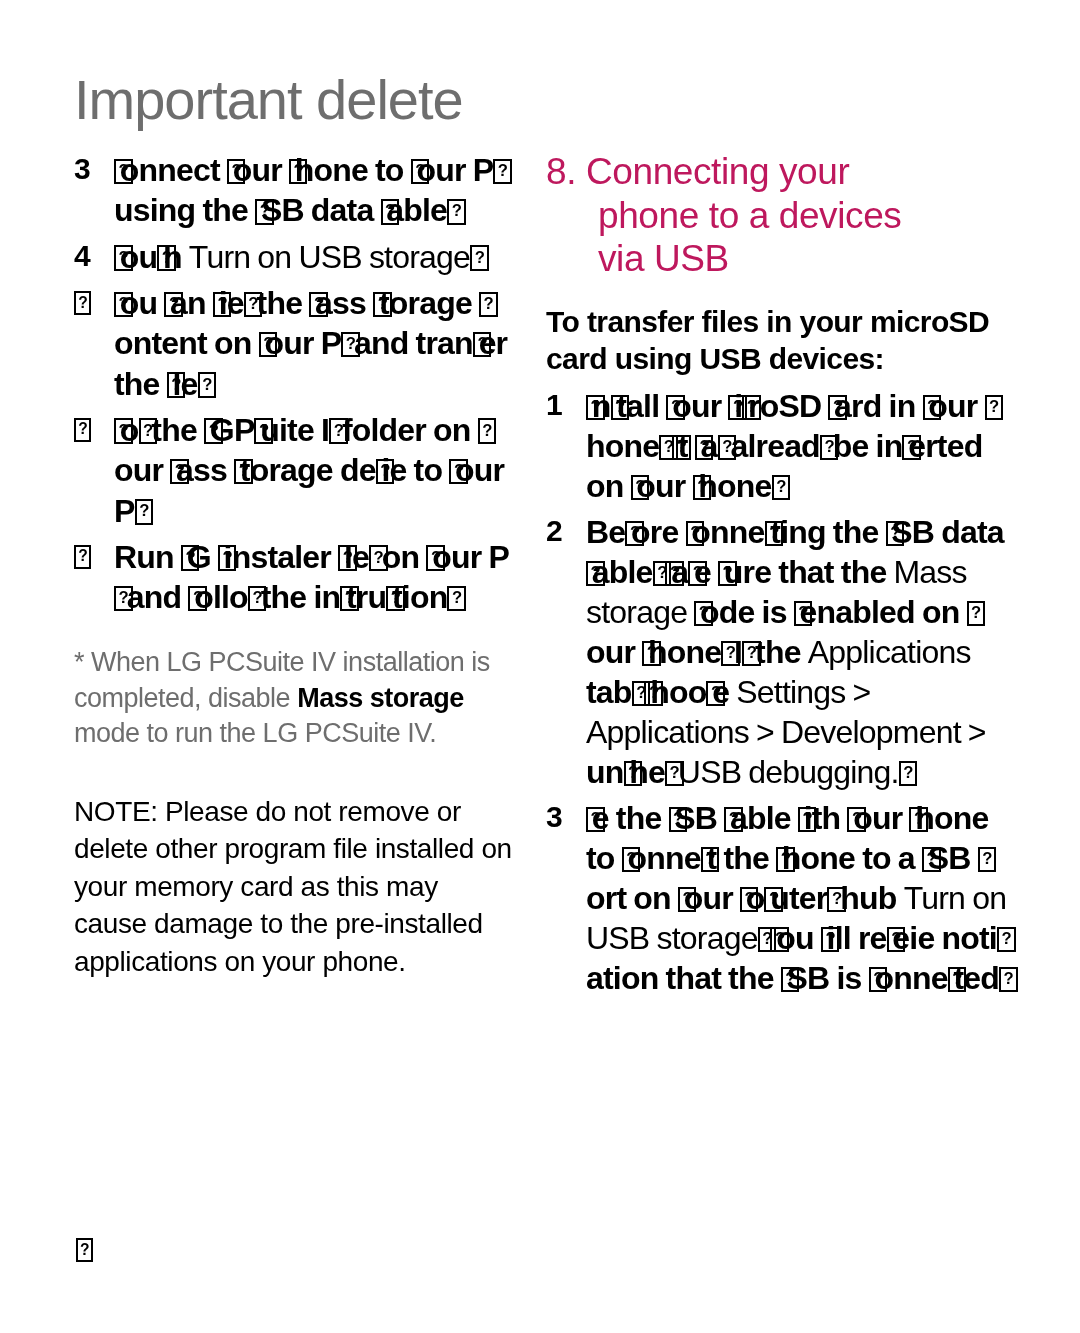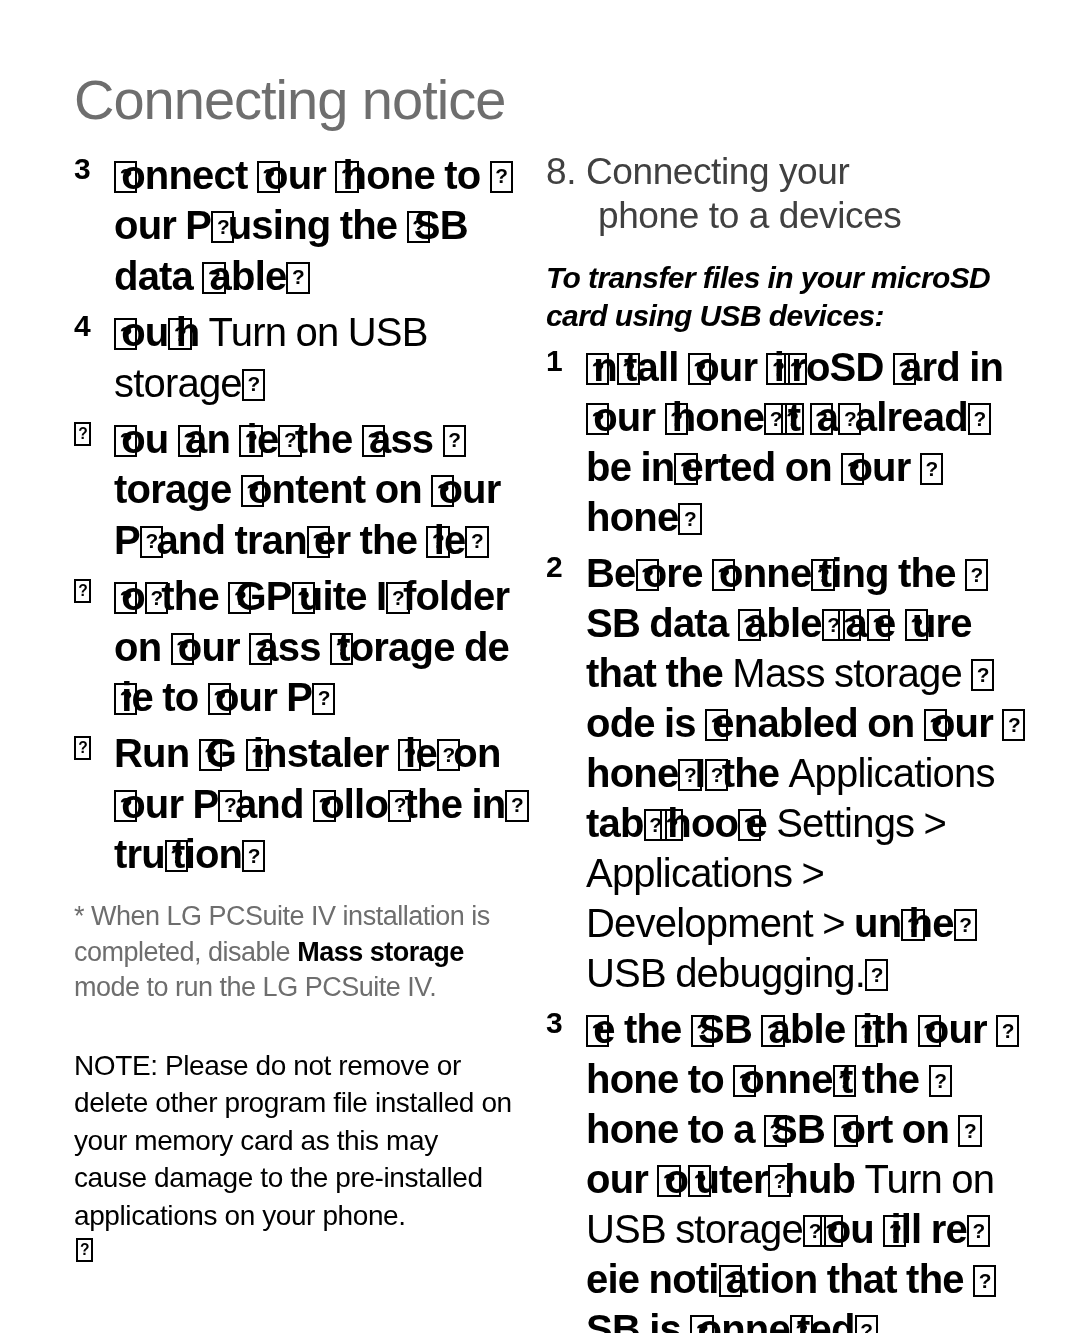--- a/index.html
+++ b/index.html
@@ -39,79 +39,78 @@
   
   .col {
     position: absolute;
     top: 150px;
   }
   .col-left  { left: 74px;  width: 440px; }
   .col-right { left: 546px; width: 470px; }
 
   
   .section-heading {
-    color: #404040;
+    color: #be185d;
     font-size: 37px;
     font-weight: 400;
     line-height: 1.18;
     letter-spacing: -0.4px;
     margin: 0 0 22px 0;
   }
   .section-heading .num { }
   .section-heading .wrap-indent {
     display: block;
     padding-left: 52px;
   }
 
   
   .lead {
     font-size: 30px;
     font-weight: bold;
     line-height: 1.25;
     letter-spacing: -0.6px;
     margin: 0 0 8px 0;
-    font-style: italic;
   }
 
   
   .list { margin: 0; padding: 0; }
 
   .item {
     display: flex;
     align-items: flex-start;
     margin-bottom: 6px;
   }
   .item .marker {
     flex: 0 0 auto;
     width: 40px;
     font-size: 30px;
     font-weight: bold;
     line-height: 1.25;
     letter-spacing: -0.6px;
   }
   .item .body {
     flex: 1 1 auto;
-    font-size: 40px;
+    font-size: 32px;
     font-weight: bold;
     line-height: 1.25;
     letter-spacing: -0.8px;
     word-spacing: -1px;
   }
 
   
   .col-left .item .body { line-height: 1.26; }
 
   
   .note-star {
     font-size: 27px;
     font-weight: 400;
     line-height: 1.30;
     color: #6e6e6e;
     letter-spacing: -0.5px;
-    margin: 20px 0 0 0;
+    margin: 28px 0 0 0;
   }
   .note-star b { color: #000000; font-weight: bold; }
 
   
   .note-block {
     font-size: 28px;
     font-weight: 400;
     line-height: 1.34;
     letter-spacing: -0.4px;
     margin: 42px 0 0 0;
@@ -155,21 +154,21 @@
     font-size: 30px;
     font-weight: bold;
   }
   .folio .tofu { margin-right: 0; }
 </style>
 </head>
 <body>
 
 <div class="page">
 
-  <div class="page-title">Connecting notice</div>
+  <div class="page-title">Important delete</div>
 
   <div class="col col-left">
 
     <div class="list" id="left-steps">
         <div class="item">
           <div class="marker">3</div>
           <div class="body" title="Connect your phone to your PC using the USB data cable."><span class="tofu"></span>onnect <span class="tofu"></span>our <span class="tofu"></span>hone to <span class="tofu"></span>our P<span class="tofu"></span> using the <span class="tofu"></span>SB data <span class="tofu"></span>able<span class="tofu"></span></div>
         </div>
         <div class="item">
           <div class="marker">4</div>
@@ -198,20 +197,21 @@
     </p>
 
   </div>
 
   <div class="col col-right">
 
     <h2 class="section-heading">
       <span class="num">8.</span>
       <span>Connecting your</span>
       <span class="wrap-indent">phone to a devices</span>
+      <span class="wrap-indent">via USB</span>
     </h2>
 
     <p class="lead">To transfer files in your microSD card using USB devices:</p>
 
     <div class="list" id="right-steps">
         <div class="item">
           <div class="marker">1</div>
           <div class="body" title="Install your microSD card in your phone. (It may already be inserted on your phone.)"><span class="tofu"></span>n<span class="tofu"></span>tall <span class="tofu"></span>our <span class="tofu"></span>i<span class="tofu"></span>roSD <span class="tofu"></span>ard in <span class="tofu"></span>our <span class="tofu"></span>hone<span class="tofu"></span> <span class="tofu"></span>t <span class="tofu"></span>a<span class="tofu"></span> alread<span class="tofu"></span> be in<span class="tofu"></span>erted on <span class="tofu"></span>our <span class="tofu"></span>hone<span class="tofu"></span></div>
         </div>
         <div class="item">

